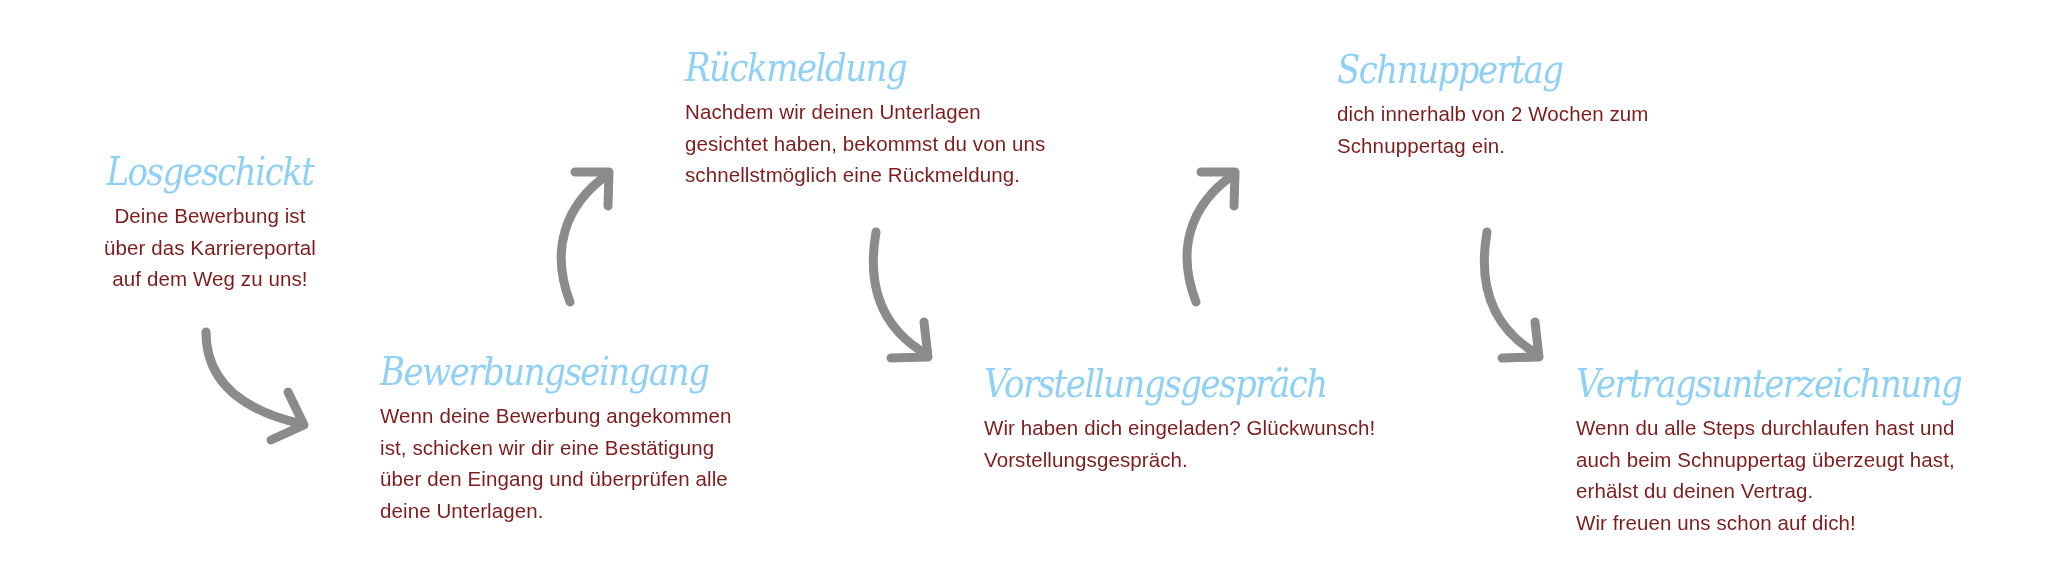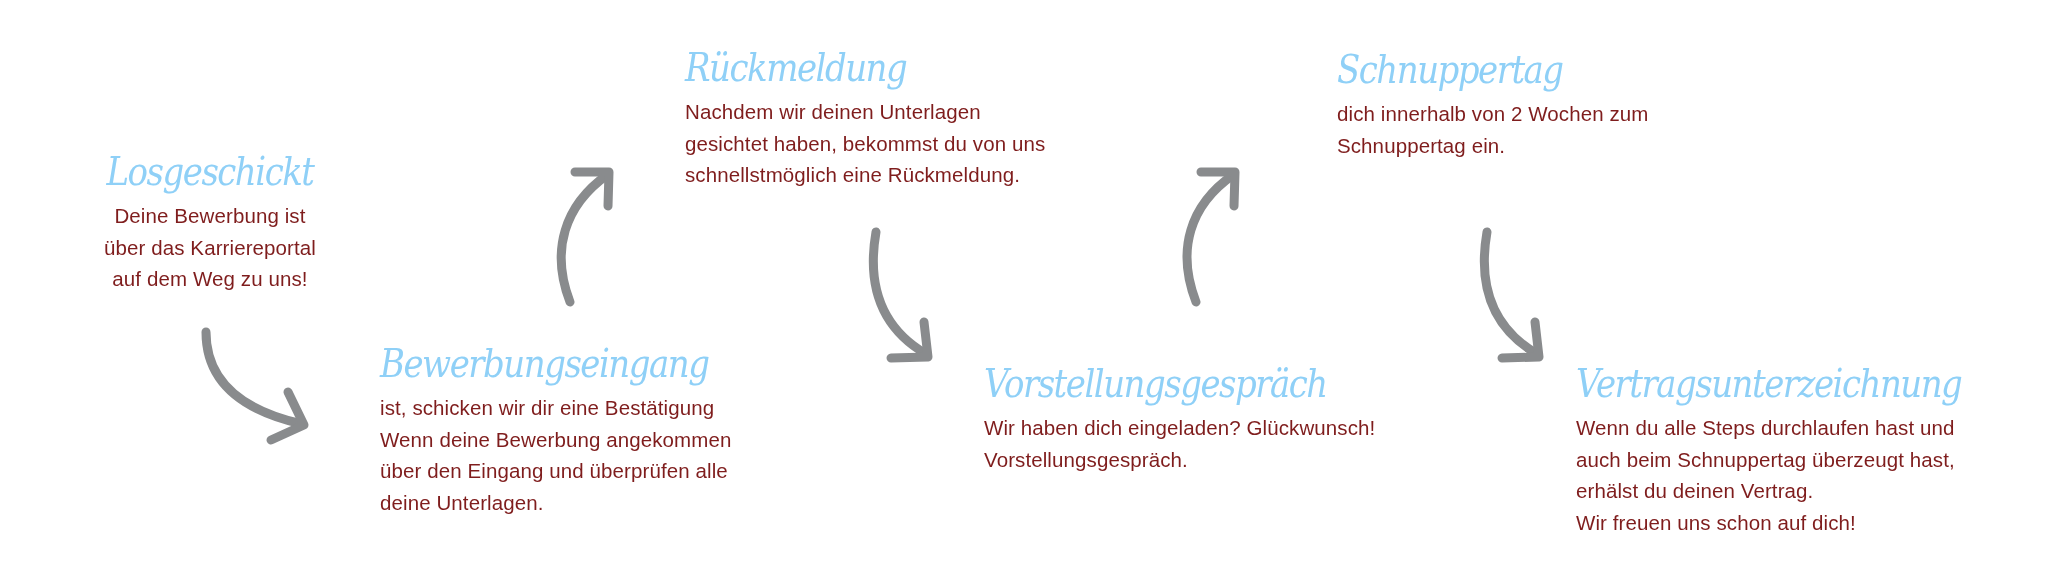--- a/index.html
+++ b/index.html
@@ -93,25 +93,25 @@
 
   <div class="step" style="left:104px; top:152px;text-align:center;">
     <h2 class="step-title">Losgeschickt</h2>
     <p class="step-body">
       <span class="line">Deine Bewerbung ist</span>
       <span class="line">über das Karriereportal</span>
       <span class="line">auf dem Weg zu uns!</span>
     </p>
   </div>
 
-  <div class="step" style="left:380px; top:344px;">
+  <div class="step" style="left:380px; top:352px;">
     <h2 class="step-title">Bewerbungseingang</h2>
     <p class="step-body">
+      <span class="line">Wenn deine Bewerbung angekommen</span>
       <span class="line">ist, schicken wir dir eine Bestätigung</span>
-      <span class="line">Wenn deine Bewerbung angekommen</span>
       <span class="line">über den Eingang und überprüfen alle</span>
       <span class="line">deine Unterlagen.</span>
     </p>
   </div>
 
   <div class="step" style="left:685px; top:48px;">
     <h2 class="step-title">Rückmeldung</h2>
     <p class="step-body">
       <span class="line">Nachdem wir deinen Unterlagen</span>
       <span class="line">gesichtet haben, bekommst du von uns</span>

